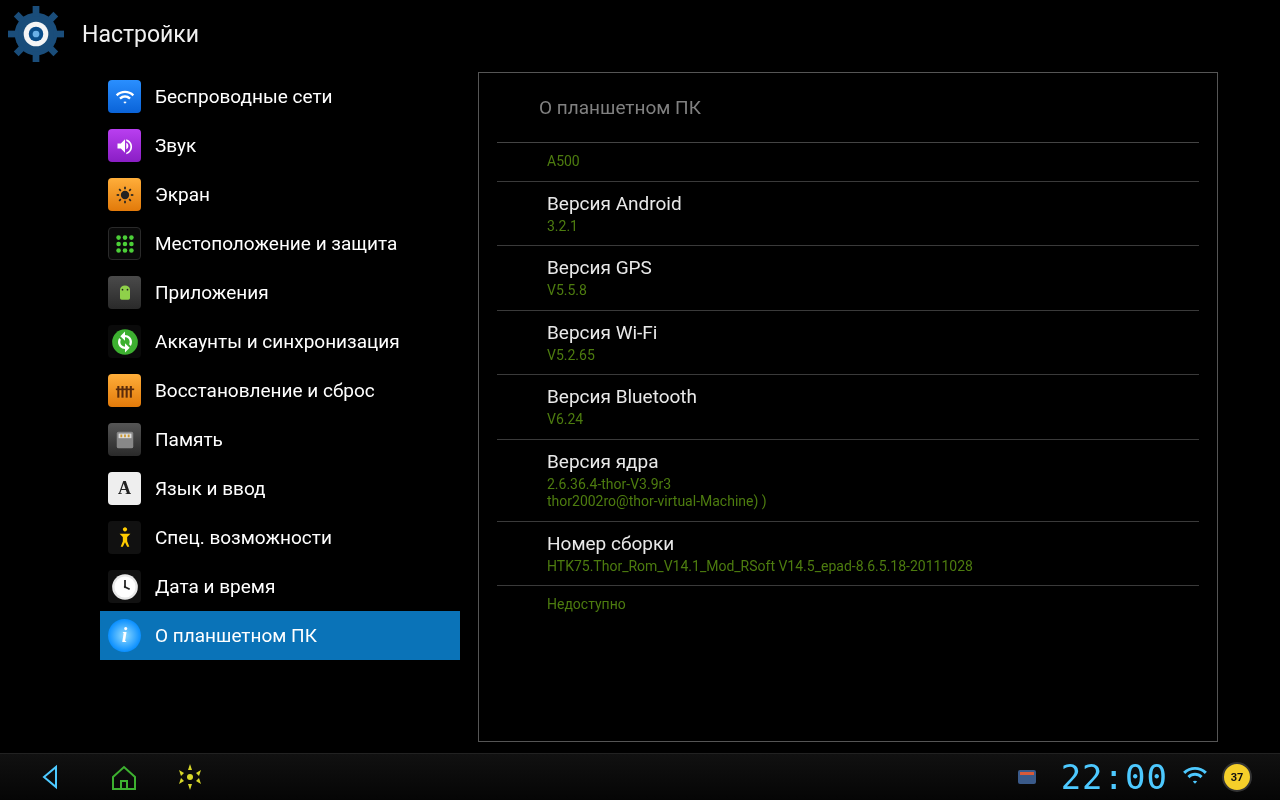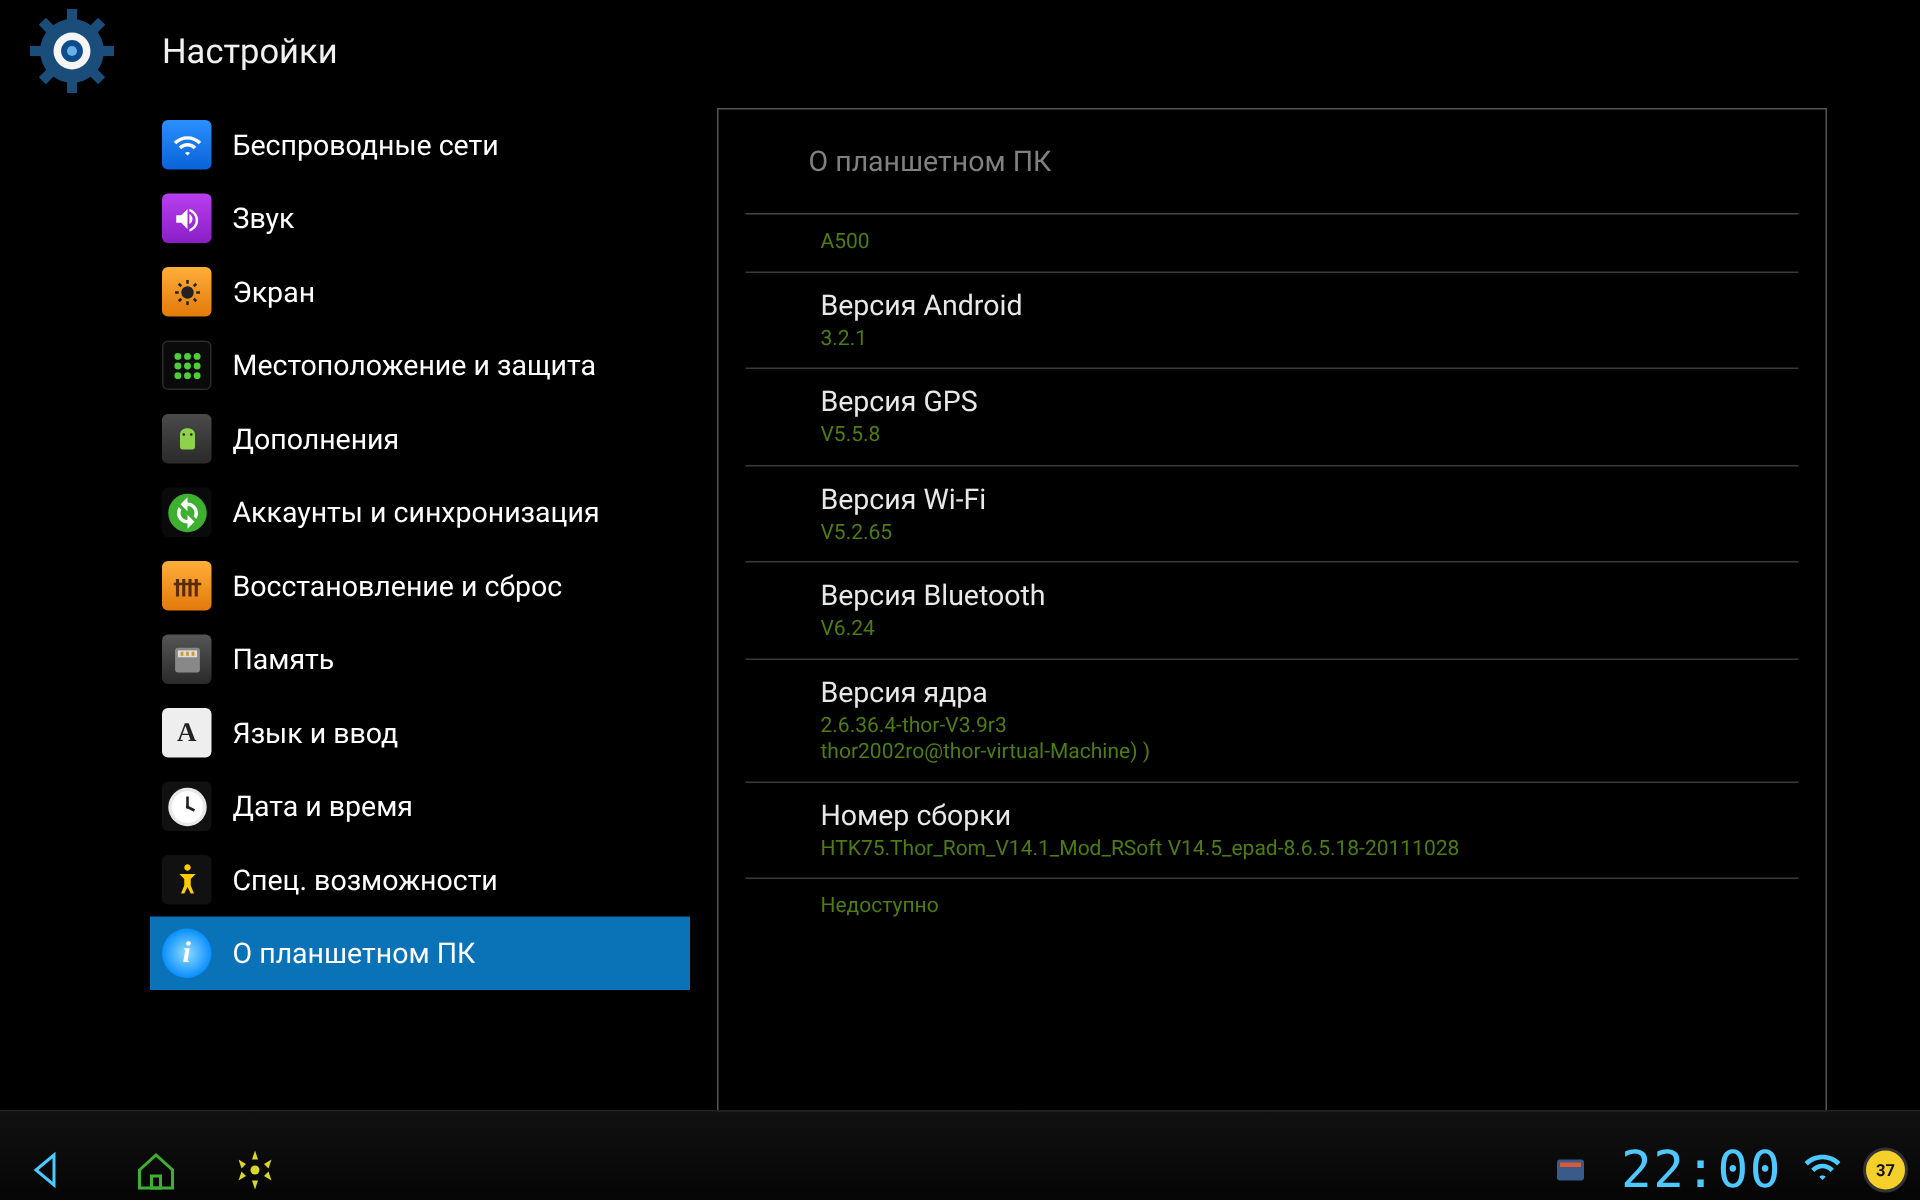--- a/index.html
+++ b/index.html
@@ -9,22 +9,22 @@
     background: #000;
     font-family: "Roboto", "Droid Sans", sans-serif;
     color: #e8e8e8;
     overflow: hidden;
     position: relative;
   }
   
   .header {
     display: flex;
     align-items: center;
-    padding: 6px 20px 10px 20px;
-    gap: 32px;
+    padding: 6px 20px 10px 8px;
+    gap: 18px;
   }
   .gear-icon {
     width: 56px;
     height: 56px;
     position: relative;
   }
   .page-title {
     font-size: 23px;
     color: #f0f0f0;
     font-weight: 400;
@@ -102,26 +102,26 @@
     font-size: 14px;
     color: #4d7c0f;
     line-height: 1.25;
   }
   
   .navbar {
     position: absolute;
     bottom: 0;
     left: 0;
     right: 0;
-    height: 60px;
+    height: 47px;
     background: linear-gradient(to top, #050505 0%, #111 100%);
     border-top: 1px solid #222;
     display: flex;
-    align-items: flex-end;
-    padding: 0 8px;
+    align-items: center;
+    padding: 0 28px;
   }
   .nav-left { display: flex; gap: 26px; align-items: center; padding-left: 10px; }
   .nav-right { margin-left: auto; display: flex; gap: 14px; align-items: center; }
   .nav-btn { width: 40px; height: 40px; display: flex; align-items: center; justify-content: center; cursor: pointer; }
   .clock {
     font-family: monospace;
     font-size: 34px;
     color: #4dc9ff;
     letter-spacing: 1px;
     font-weight: 300;
@@ -239,21 +239,21 @@
     </div>
 
     <div class="sidebar-item">
       <div class="icon ic-apps">
         <svg width="20" height="20" viewBox="0 0 24 24">
             <path fill="#8fd14a" d="M6 8c0-3 2.5-5 6-5s6 2 6 5v10c0 1-1 2-2 2H8c-1 0-2-1-2-2z"></path>
             <circle cx="9" cy="8" r="1" fill="#222"></circle>
             <circle cx="15" cy="8" r="1" fill="#222"></circle>
           </svg>
       </div>
-      <span class="label">Дополнения</span>
+      <span class="label">Приложения</span>
     </div>
 
     <div class="sidebar-item">
       <div class="icon ic-sync">
         <svg width="28" height="28" viewBox="0 0 24 24">
             <circle cx="12" cy="12" r="11" fill="#3db030"></circle>
             <path fill="#fff" d="M12 6V3L8 7l4 4V8c2.2 0 4 1.8 4 4 0 .7-.2 1.3-.5 1.9l1.5 1.5c.6-1 1-2.2 1-3.4 0-3.3-2.7-6-6-6zm0 10c-2.2 0-4-1.8-4-4 0-.7.2-1.3.5-1.9L7 8.6c-.6 1-1 2.2-1 3.4 0 3.3 2.7 6 6 6v3l4-4-4-4z"></path>
           </svg>
       </div>
       <span class="label">Аккаунты и синхронизация</span>
@@ -288,39 +288,39 @@
     </div>
 
     <div class="sidebar-item">
       <div class="icon ic-lang">
         <span style="color:#222;font-size:18px;font-weight:bold;font-family:serif">A</span>
       </div>
       <span class="label">Язык и ввод</span>
     </div>
 
     <div class="sidebar-item">
+      <div class="icon ic-access">
+        <svg width="26" height="26" viewBox="0 0 24 24">
+            <path fill="#ffcc00" d="M12 2c1 0 2 1 2 2s-1 2-2 2-2-1-2-2 1-2 2-2zm-5 6h10l-3 3v4l2 5h-2l-2-4-2 4H8l2-5v-4z"></path>
+          </svg>
+      </div>
+      <span class="label">Спец. возможности</span>
+    </div>
+
+    <div class="sidebar-item">
       <div class="icon ic-date">
         <svg width="28" height="28" viewBox="0 0 24 24">
             <circle cx="12" cy="12" r="11" fill="#e8e8e8"></circle>
             <circle cx="12" cy="12" r="9" fill="#fff"></circle>
             <line x1="12" y1="12" x2="12" y2="6" stroke="#222" stroke-width="1.5"></line>
             <line x1="12" y1="12" x2="16" y2="14" stroke="#222" stroke-width="1.5"></line>
             <circle cx="12" cy="12" r="1" fill="#222"></circle>
           </svg>
       </div>
       <span class="label">Дата и время</span>
-    </div>
-
-    <div class="sidebar-item">
-      <div class="icon ic-access">
-        <svg width="26" height="26" viewBox="0 0 24 24">
-            <path fill="#ffcc00" d="M12 2c1 0 2 1 2 2s-1 2-2 2-2-1-2-2 1-2 2-2zm-5 6h10l-3 3v4l2 5h-2l-2-4-2 4H8l2-5v-4z"></path>
-          </svg>
-      </div>
-      <span class="label">Спец. возможности</span>
     </div>
 
     <div class="sidebar-item selected">
       <div class="icon" style="background:radial-gradient(circle,#7dd0ff 10%,#0a8fff 70%);border-radius:50%">
         <span style="color:#fff;font-size:20px;font-style:italic;font-family:serif;font-weight:bold">i</span>
       </div>
       <span class="label">О планшетном ПК</span>
     </div>
 
 

